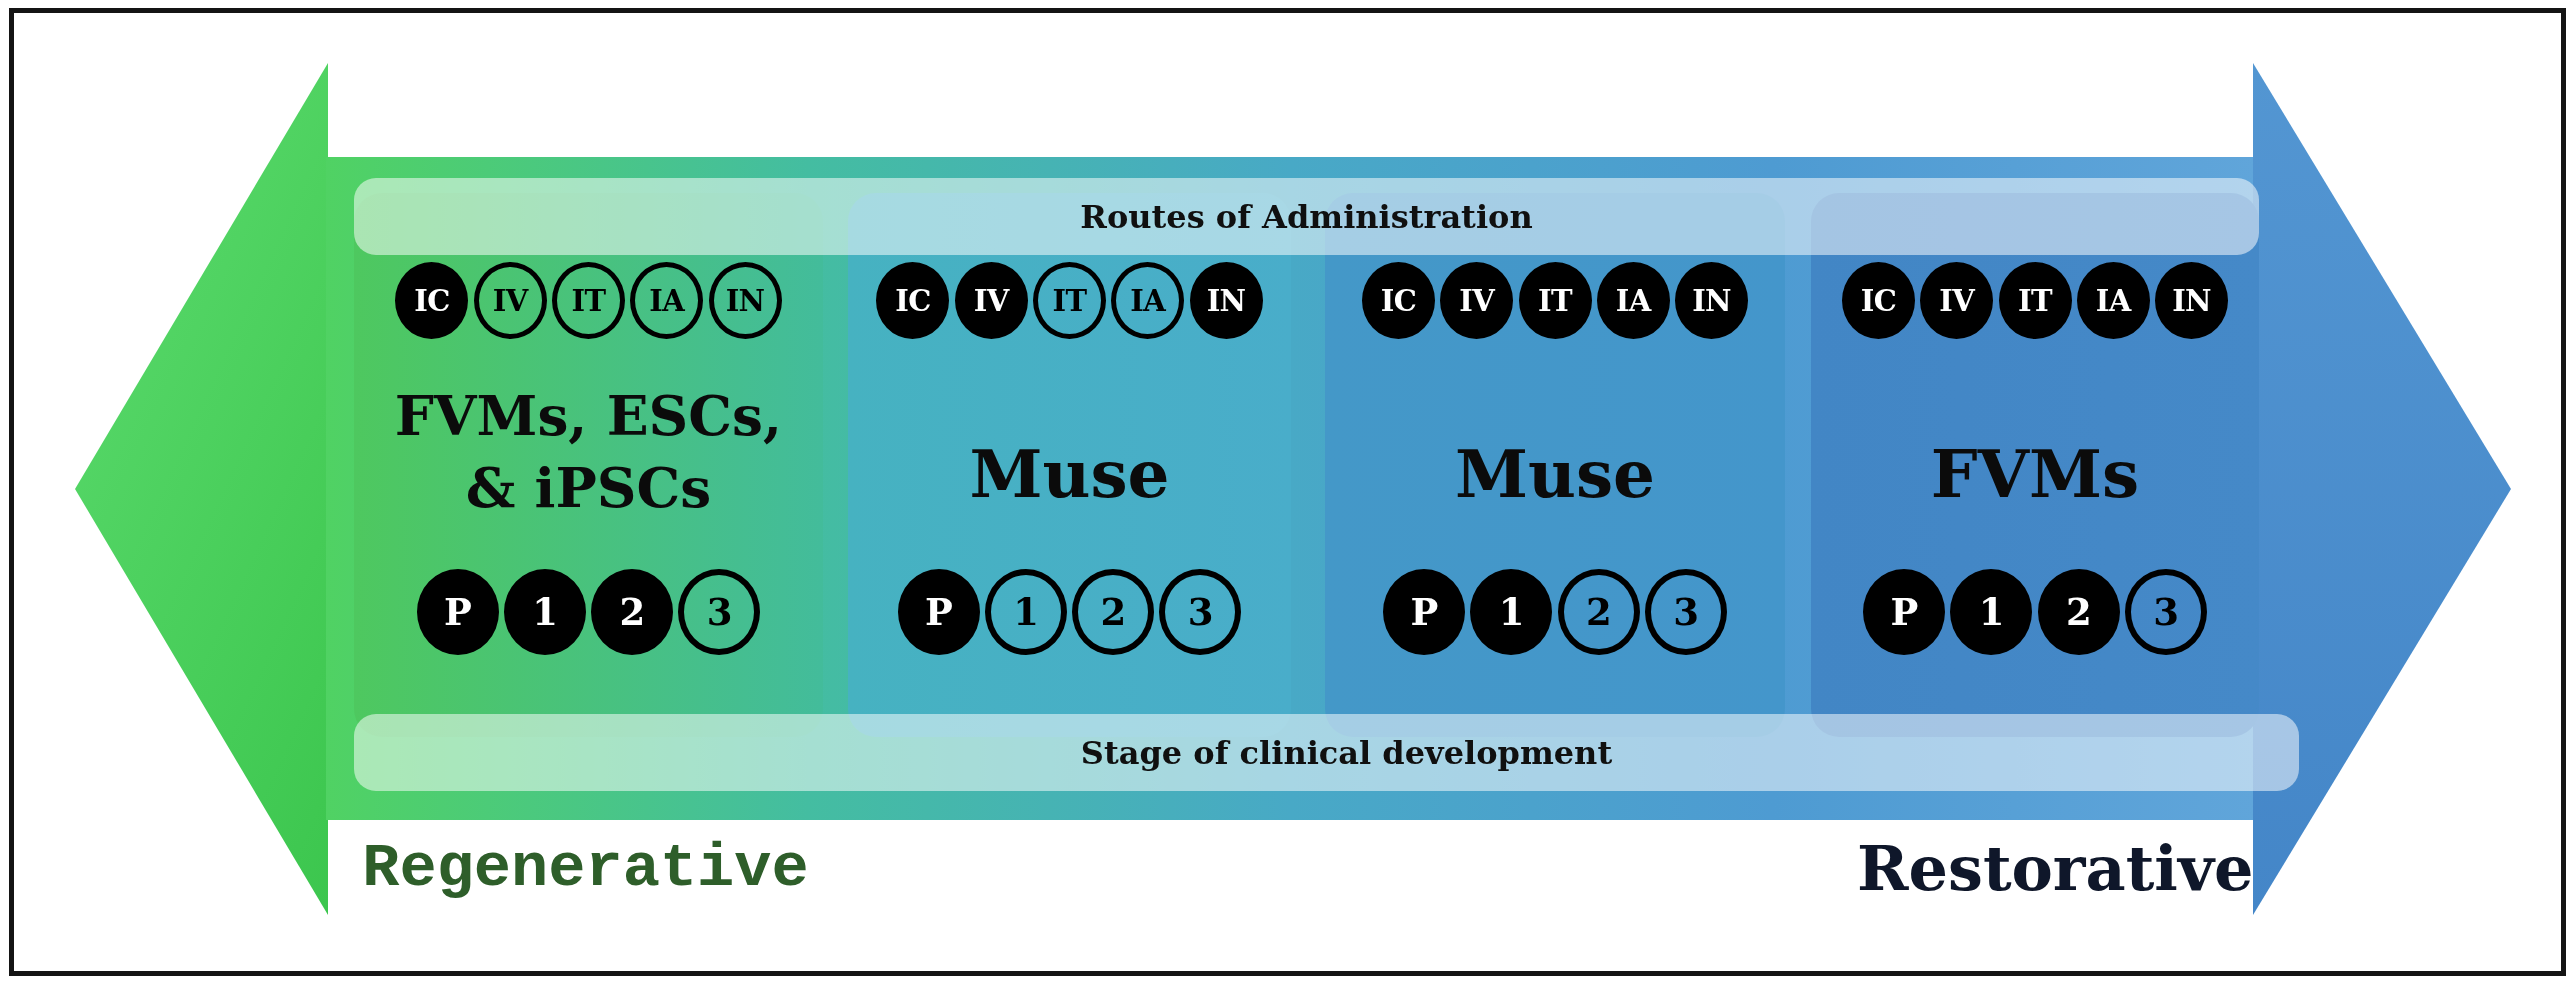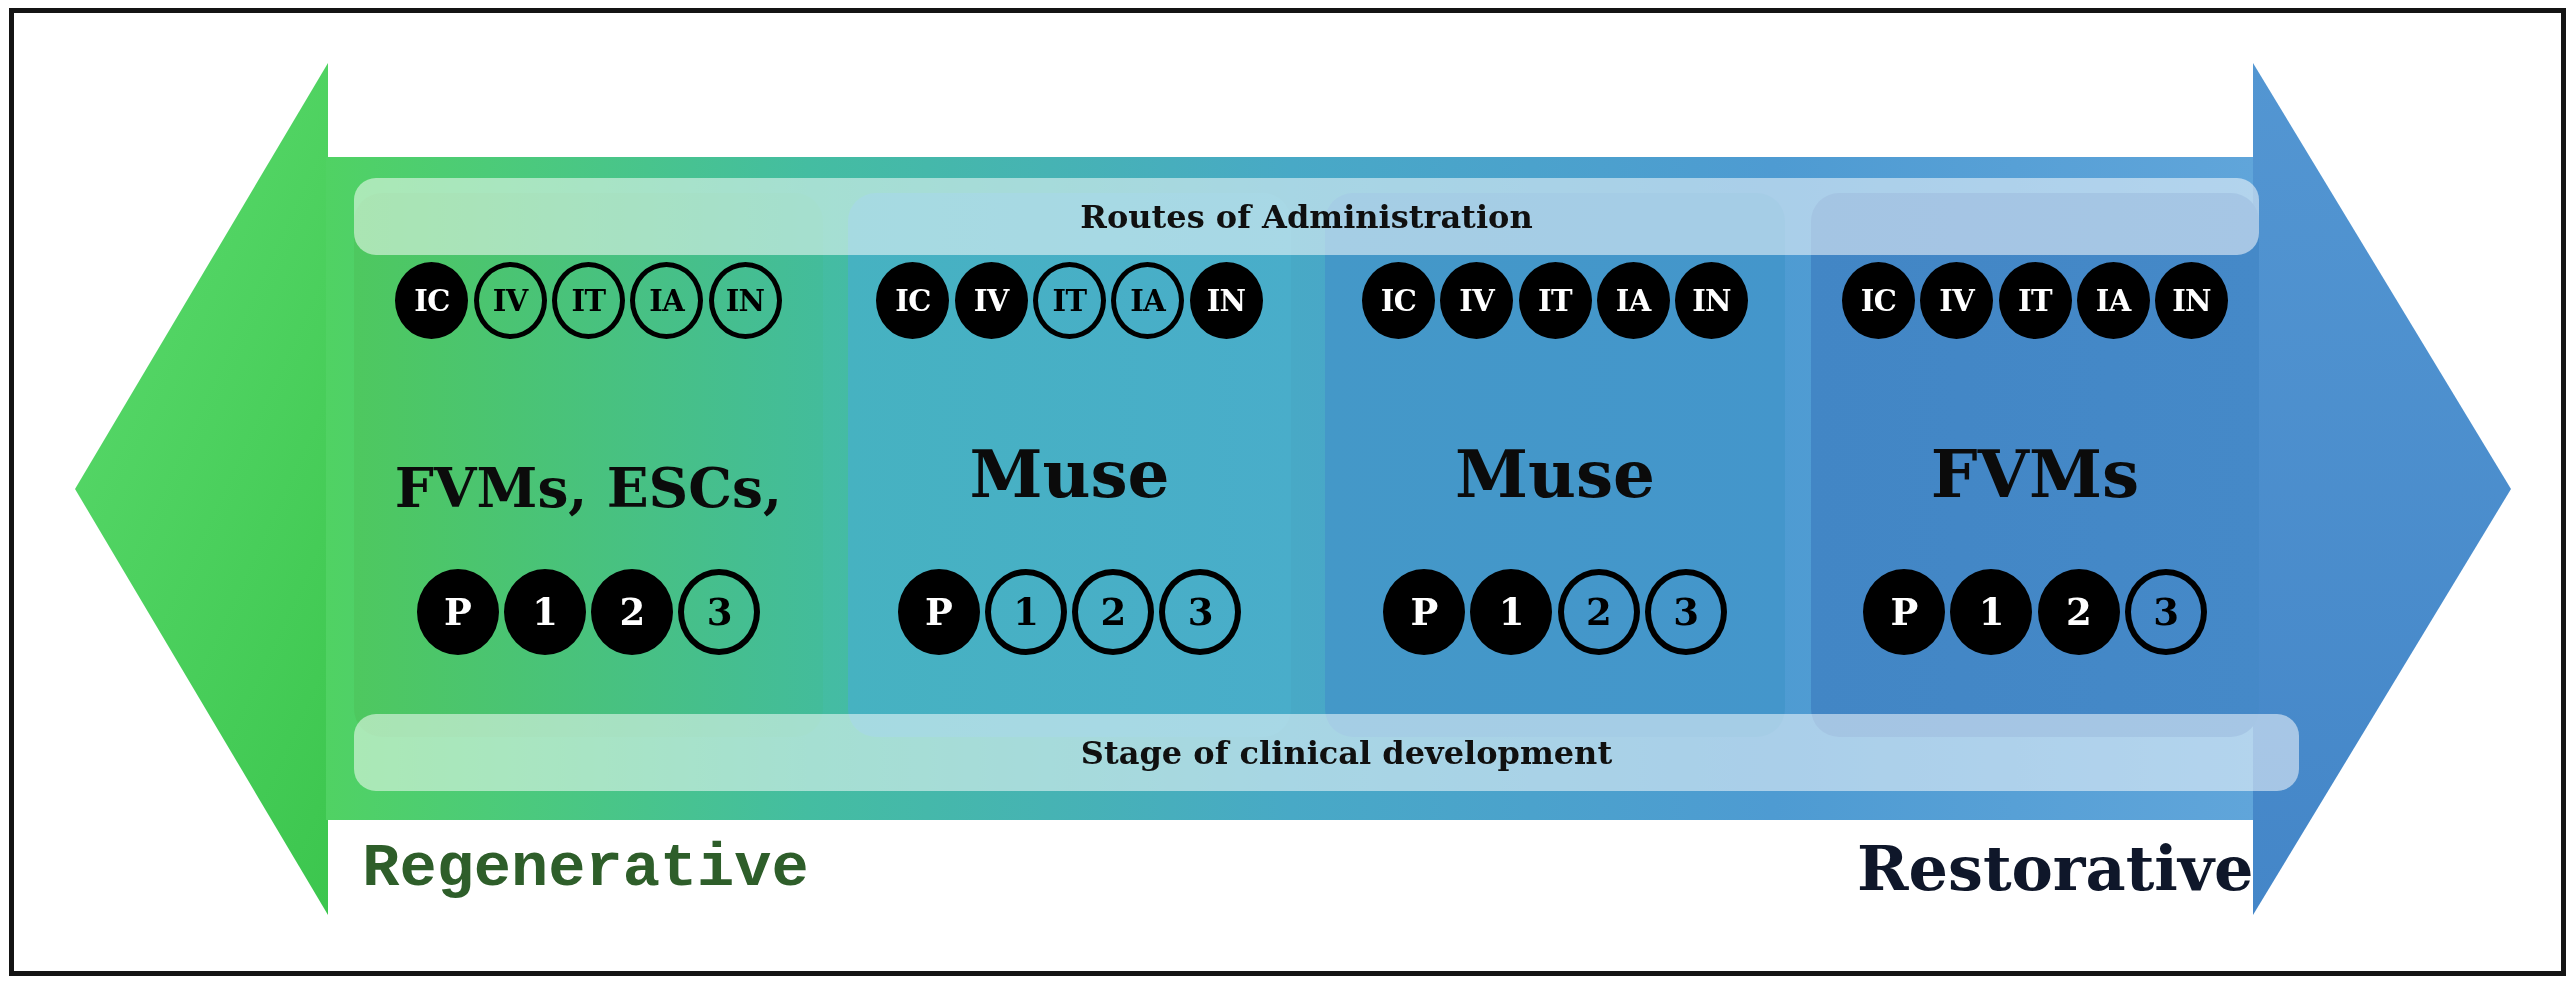--- a/index.html
+++ b/index.html
@@ -76,20 +76,21 @@
   <section class="panel panel-1" style="background: linear-gradient(90deg, rgb(78, 200, 95), rgb(67, 188, 155));">
     <div class="badge-row">
       <span class="badge route-badge filled">IC</span>
       <span class="badge route-badge">IV</span>
       <span class="badge route-badge">IT</span>
       <span class="badge route-badge">IA</span>
       <span class="badge route-badge">IN</span>
     </div>
     <h2 class="panel-title">
       <span>FVMs, ESCs,</span>
+      <span>&amp; iPSCs</span>
     </h2>
     <div class="badge-row">
       <span class="badge stage-badge filled">P</span>
       <span class="badge stage-badge filled">1</span>
       <span class="badge stage-badge filled">2</span>
       <span class="badge stage-badge">3</span>
     </div>
   </section>
 
   <section class="panel panel-2" style="background: linear-gradient(90deg, rgb(70, 178, 193), rgb(73, 173, 202));">

